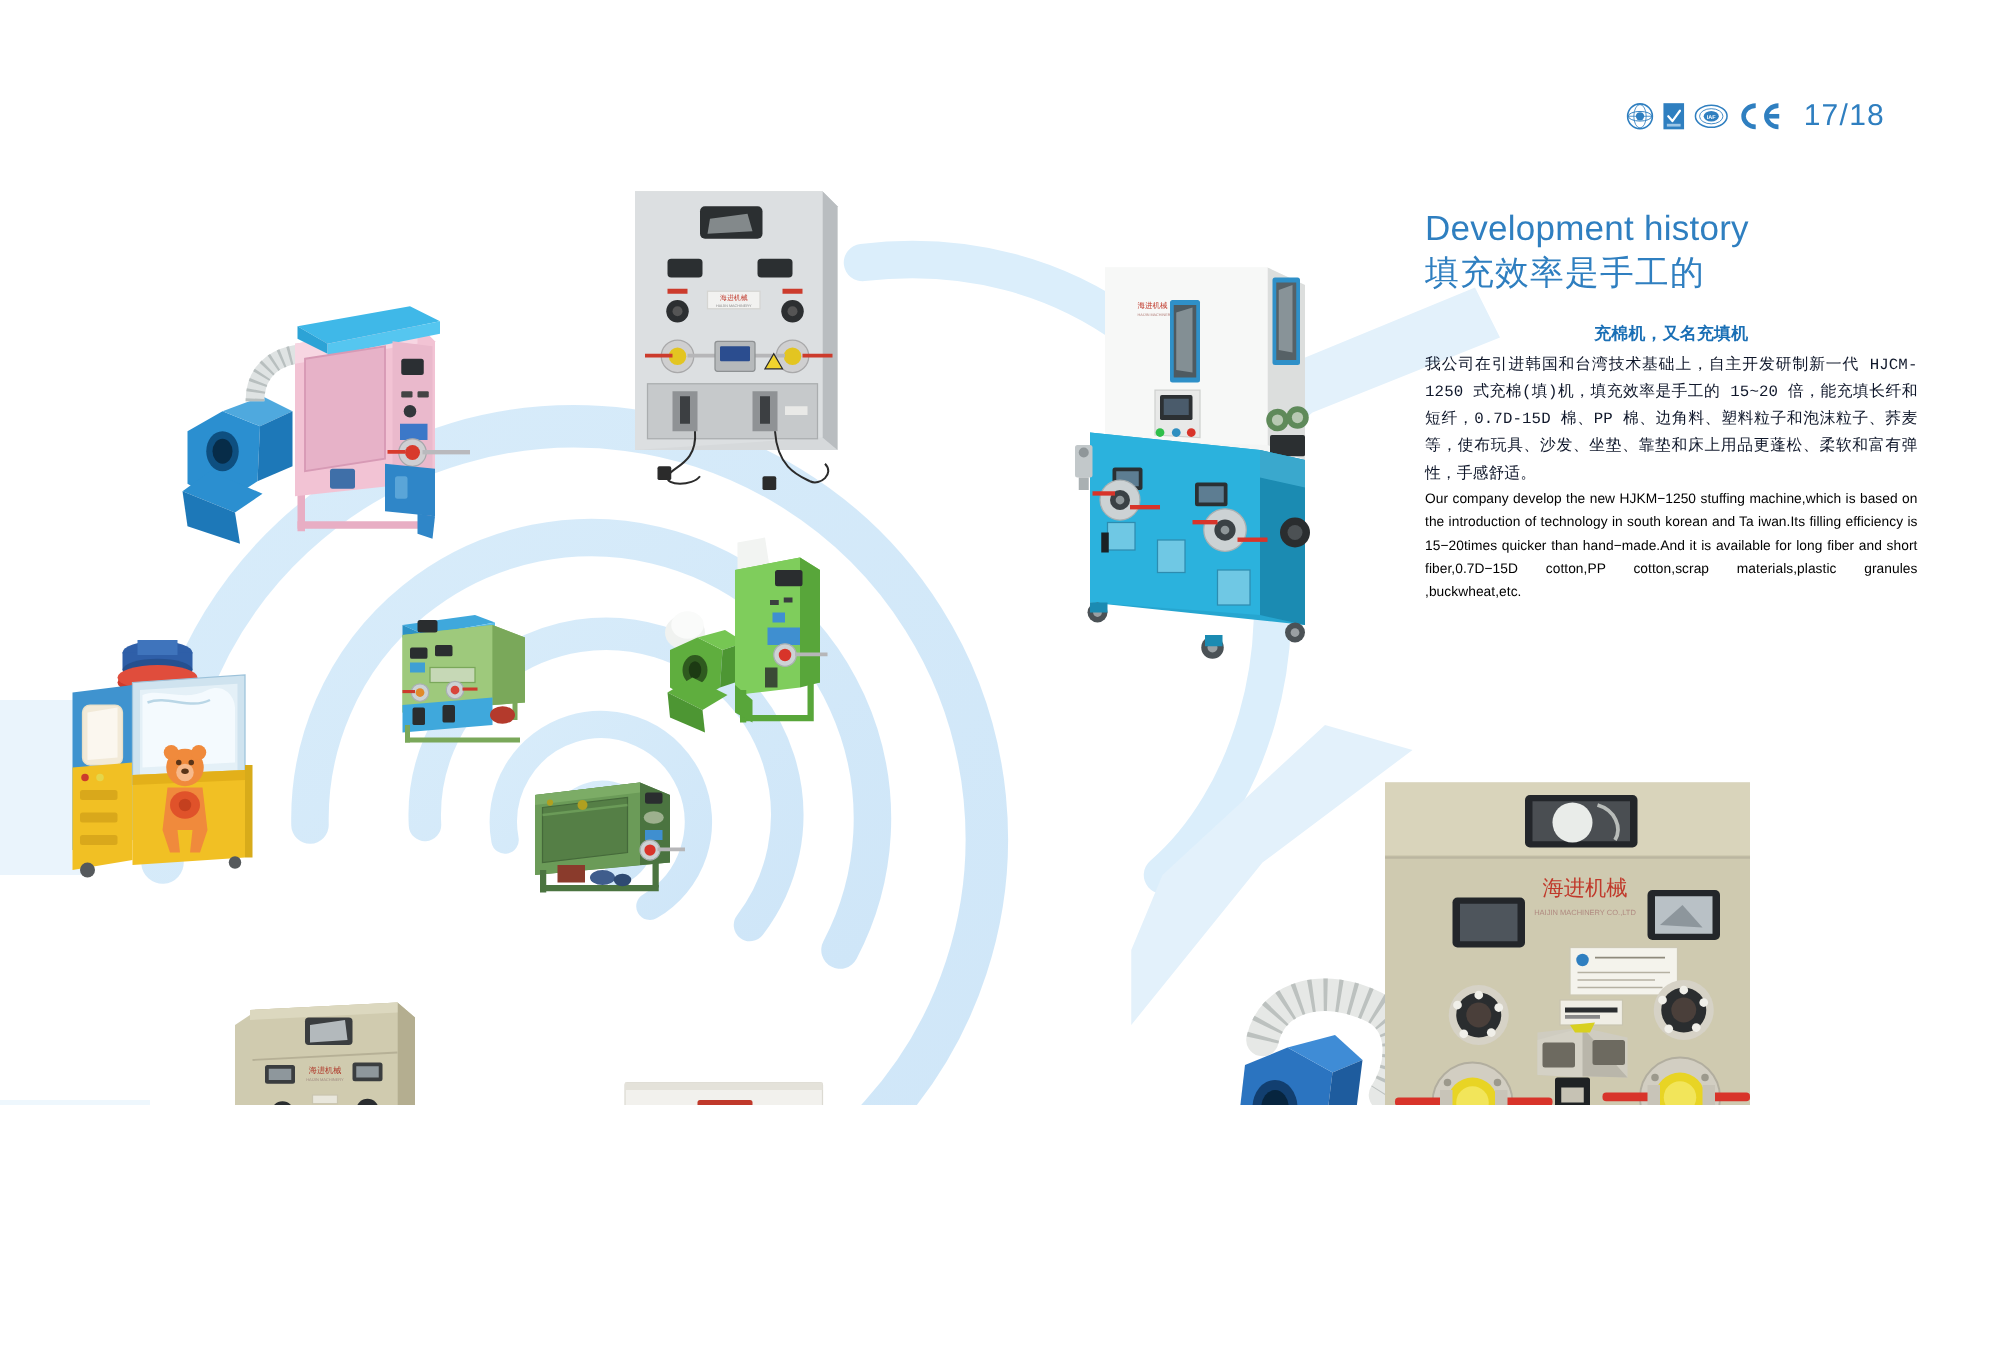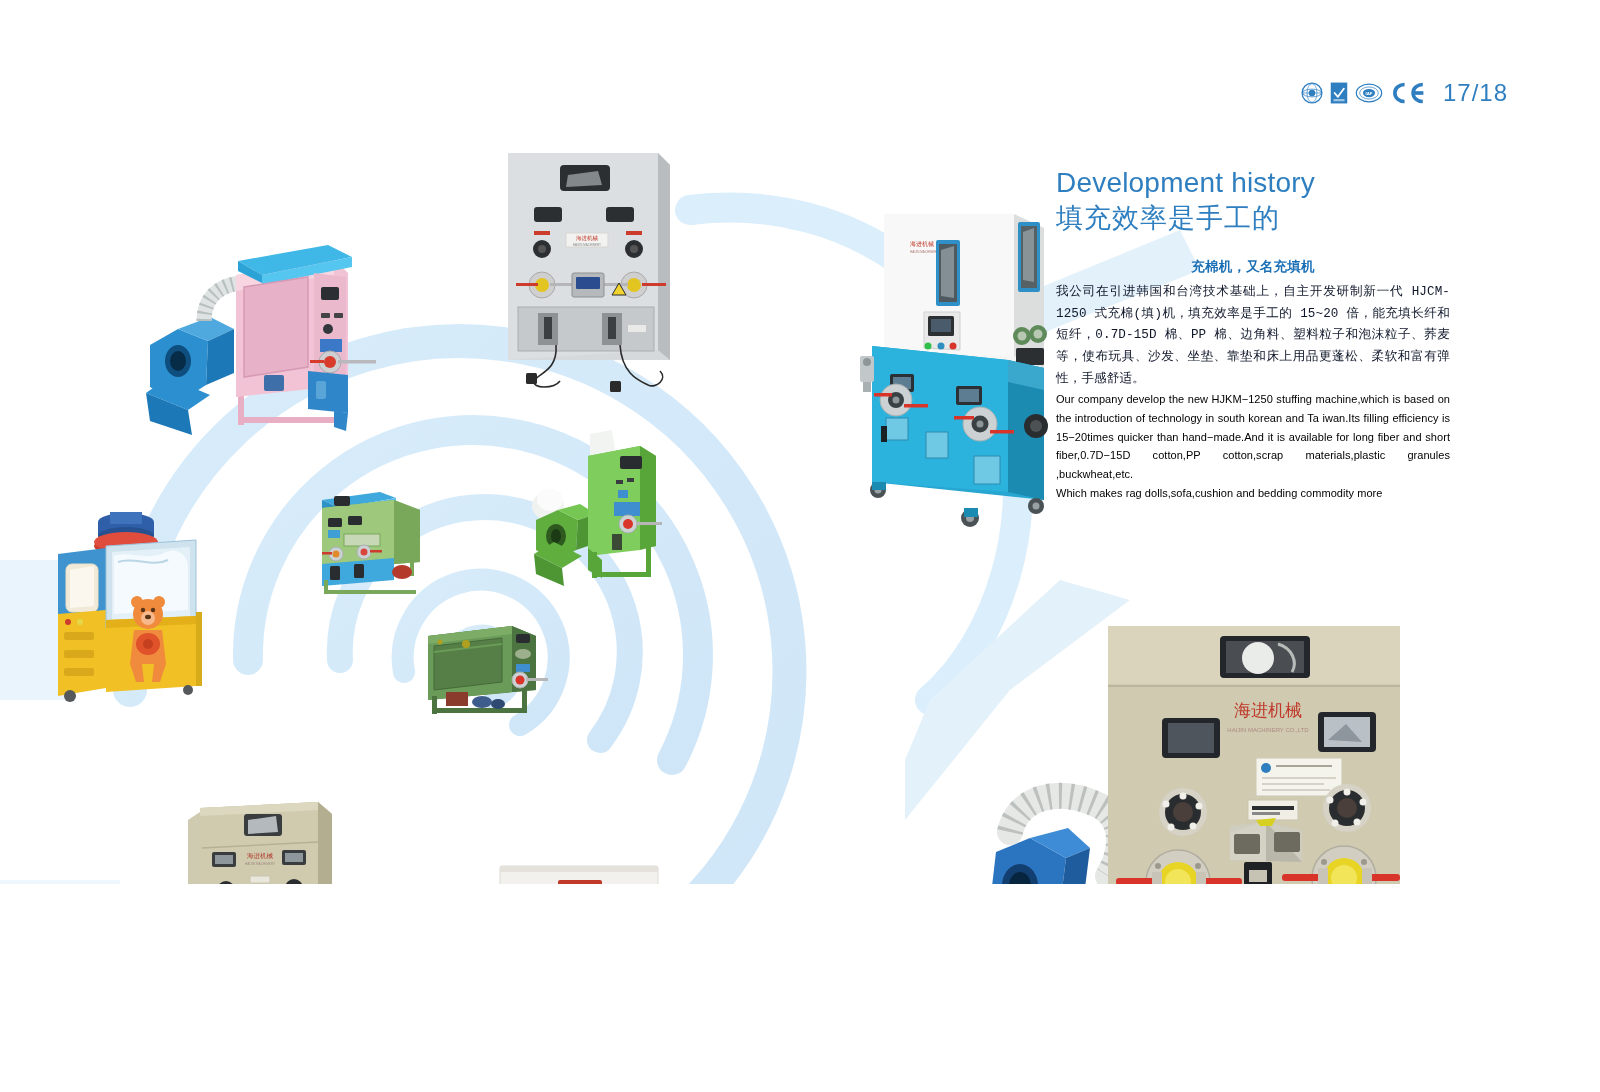--- a/index.html
+++ b/index.html
@@ -37,21 +37,21 @@
     color: #2f7fc0;
     letter-spacing: 1px;
     margin-left: 12px;
     font-family: "Liberation Sans", sans-serif;
     line-height: 1;
   }
 
   
   #text-col {
     position: absolute;
-    left: 1056px; top: 166px;
+    left: 1140px; top: 166px;
     width: 394px;
   }
   #title-en {
     font-size: 28px;
     color: #2f7fc0;
     font-weight: 400;
     letter-spacing: .2px;
     line-height: 1.18;
     white-space: nowrap;
   }
@@ -161,21 +161,20 @@
   </div>
 
   <div id="text-col">
     <div id="title-en">Development history</div>
     <div id="title-cn">填充效率是手工的</div>
 
     <div class="sub-head">充棉机，又名充填机</div>
     <div class="body-cn">我公司在引进韩国和台湾技术基础上，自主开发研制新一代 HJCM-1250 式充棉(填)机，填充效率是手工的 15~20 倍，能充填长纤和短纤，0.7D-15D 棉、PP 棉、边角料、塑料粒子和泡沫粒子、荞麦等，使布玩具、沙发、坐垫、靠垫和床上用品更蓬松、柔软和富有弹性，手感舒适。</div>
 
     <div class="body-en">Our company develop the new HJKM−1250 stuffing machine,which is based on the introduction of technology in south korean and Ta iwan.Its filling efficiency is 15−20times quicker than hand−made.And it is available for long fiber and short fiber,0.7D−15D cotton,PP cotton,scrap materials,plastic granules ,buckwheat,etc.</div>
-    <div class="body-en spread">Which makes rag dolls,sofa,cushion and bedding commodity more</div>
   </div>
 
   <div class="machine" style="left:138px; top:225px; width:240px; height:215px;">
     <svg width="240" height="215" viewBox="0 0 240 215">
 
       <path d="M12 120 L40 104 L70 116 L68 160 L40 178 L12 162 Z" fill="#2b8fd0"></path>
       <path d="M40 104 L72 92 L96 104 L70 116 Z" fill="#4fa9de"></path>
       <path d="M70 116 L96 104 L96 148 L68 160 Z" fill="#1d78b8"></path>
       <ellipse cx="40" cy="136" rx="13" ry="16" fill="#0e4f80"></ellipse>
       <ellipse cx="40" cy="136" rx="8" ry="10" fill="#072c48"></ellipse>

